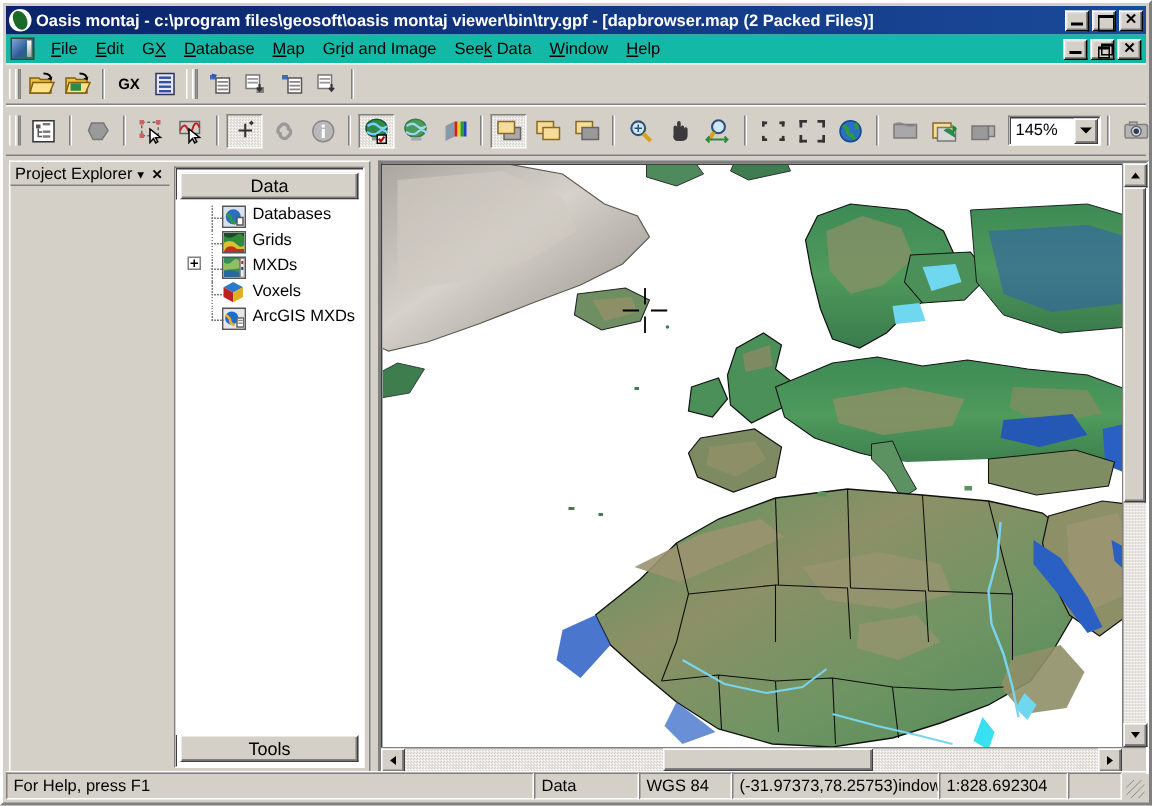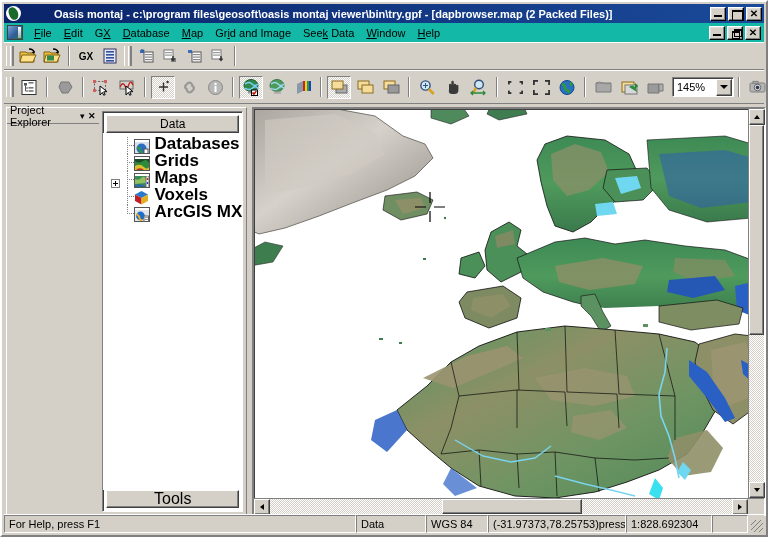--- a/index.html
+++ b/index.html
@@ -21,21 +21,20 @@
     border-right-color: #808080;
     border-bottom-color: #808080;
   }
 
   
   .titlebar {
     position: absolute; left: 2px; top: 2px; right: 2px; height: 19px;
     background: linear-gradient(to right, #0a246a, #1a4a9a);
     display: flex; align-items: center;
     padding: 0 2px;
-    gap: 30px;
   }
   .titlebar .app-icon {
     width: 15px; height: 15px; margin-right: 3px;
     background: #ffffff;
     border-radius: 50%;
     position: relative; flex: 0 0 auto;
     overflow: hidden;
   }
   .titlebar .app-icon::after {
     content: "";
@@ -192,22 +191,22 @@
     margin: 3px 3px 0 3px; height: 18px;
     background:#d4d0c8;
     border:1px solid #ffffff;
     border-right-color:#404040; border-bottom-color:#404040;
     box-shadow: inset -1px -1px 0 #808080;
     display:flex;align-items:center;justify-content:center;
     font-size:12px;color:#000;
   }
   .tree { padding: 4px 0 0 0; flex:1 1 auto; background:#fff; }
   .tree-row {
-    height: 17px; display:flex; align-items:flex-end;
-    padding-left: 8px; font-size: 17px; color:#000;font-weight:bold;
+    height: 17px; display:flex; align-items:flex-start;
+    padding-left: 8px; font-size: 11px; color:#000;
   }
   .tree-row .expander {
     width: 9px; height: 9px; margin-right: 2px; flex:0 0 auto;
     border: 1px solid #808080; background:#fff;
     position:relative;
   }
   .tree-row .expander.has::before {
     content:""; position:absolute; left:1px; top:3px; width:5px; height:1px; background:#000;
   }
   .tree-row .expander.has::after {
@@ -232,21 +231,21 @@
     position: relative; overflow: hidden;
   }
   .tree-label { white-space: nowrap; }
   .tools-bar {
     margin: 0 3px 3px 3px; height: 18px;
     background:#d4d0c8;
     border:1px solid #ffffff;
     border-right-color:#404040; border-bottom-color:#404040;
     box-shadow: inset -1px -1px 0 #808080;
     display:flex;align-items:center;justify-content:center;
-    font-size:16px;color:#000;
+    font-size:12px;color:#000;
   }
 
   
   .mapwin {
     position: absolute; left: 250px; top: 105px; width: 514px; height: 409px;
     border: 2px solid #808080;
     border-right-color:#ffffff; border-bottom-color:#ffffff;
     background: #d4d0c8;
     display:flex; flex-direction: column;
   }
@@ -697,21 +696,21 @@
             <svg width="14" height="13" viewBox="0 0 14 13">
               <rect width="14" height="13" fill="#cfe0d0"></rect>
               <path d="M0 0 L11 0 L11 13 L0 13 Z" fill="#3a8a5a"></path>
               <path d="M0 3 q4 2 6 -1 q3 -3 5 1 L11 7 L0 8 Z" fill="#8fbf5f"></path>
               <path d="M0 9 q5 -2 11 1 L11 13 L0 13 Z" fill="#2a6a9a"></path>
               <rect x="11" y="0" width="3" height="13" fill="#eee" stroke="#777"></rect>
               <rect x="11.8" y="2" width="1.4" height="2" fill="#c03020"></rect>
               <rect x="11.8" y="6" width="1.4" height="2" fill="#2040c0"></rect>
             </svg>
           </span>
-          <span class="tree-label">Maps</span>
+          <span class="tree-label">MXDs</span>
         </div>
 
         <div class="tree-row">
           <span class="expander empty"></span>
           <span class="dots"></span>
           <span class="tree-icon" style="border:none">
             <svg width="15" height="14" viewBox="0 0 15 14">
               <path d="M7.5 0 L14 3.5 L7.5 7 L1 3.5 Z" fill="#2a7acc"></path>
               <path d="M1 3.5 L7.5 7 L7.5 13.5 L1 10 Z" fill="#c02020"></path>
               <path d="M14 3.5 L14 10 L7.5 13.5 L7.5 7 Z" fill="#e0b020"></path>
@@ -895,19 +894,19 @@
           <i></i>
         </div>
       <div class="sb-corner"></div>
     </div>
   </div>
 
   <div class="statusbar">
     <div class="st-cell" id="st-help">For Help, press F1</div>
     <div class="st-cell" id="st-data">Data</div>
     <div class="st-cell" id="st-proj">WGS 84</div>
-    <div class="st-cell" id="st-coord">(-31.97373,78.25753)press</div>
+    <div class="st-cell" id="st-coord">(-31.97373,78.25753)indow</div>
     <div class="st-cell" id="st-scale">1:828.692304</div>
     <div class="st-cell" id="st-blank"></div>
     <div class="grip-corner"></div>
   </div>
 
 </div>
 
 </body></html>

